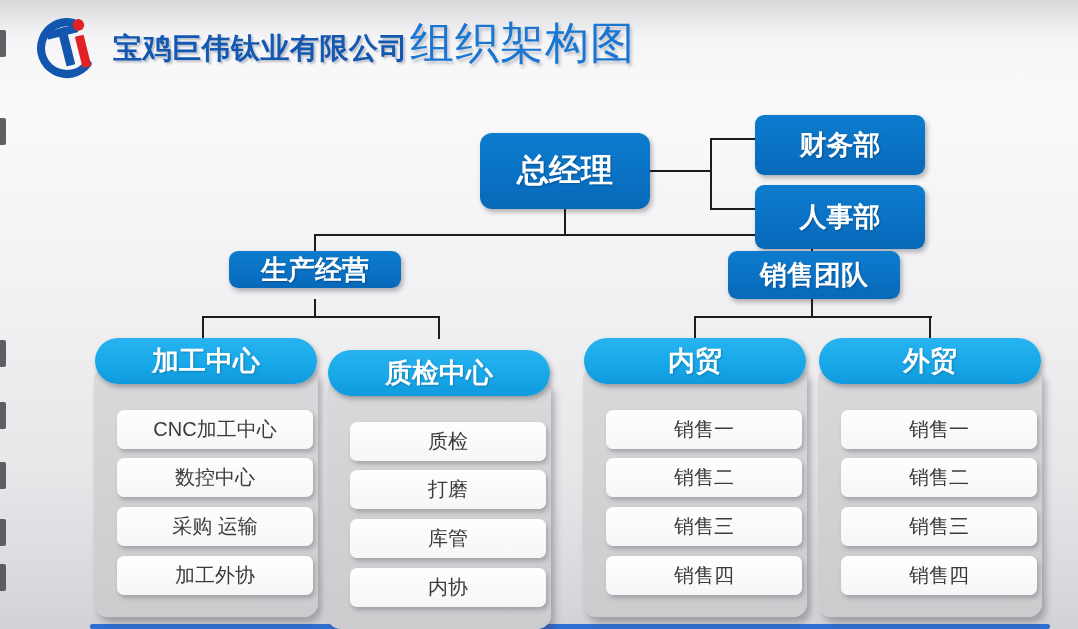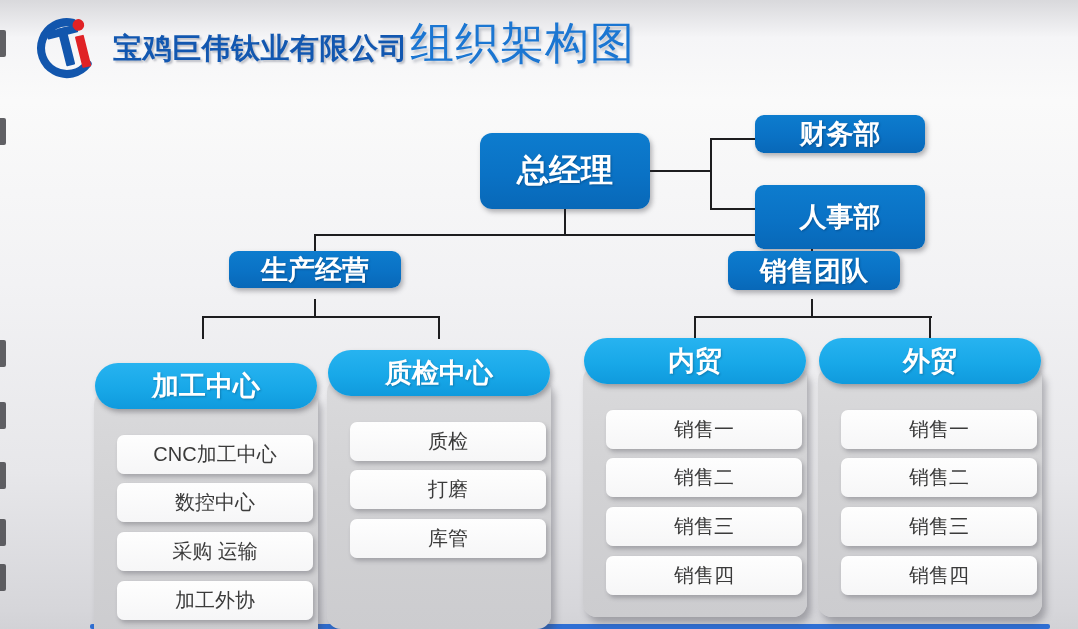--- a/index.html
+++ b/index.html
@@ -26,27 +26,27 @@
   .line{position:absolute;background:var(--connector,#1d1d1f);z-index:1;}
   
   .node{
     position:absolute;z-index:2;display:flex;align-items:center;justify-content:center;
     background:linear-gradient(180deg,#0d7cce 0%,var(--node-blue,#0a72c5) 55%,#0868b8 100%);
     color:#fff;font-weight:bold;border-radius:9px;
     box-shadow:2px 3px 5px rgba(40,40,50,.35);
     text-shadow:1px 1px 2px rgba(0,30,60,.35);white-space:nowrap;
   }
   .node-root{left:480px;top:133px;width:170px;height:76px;font-size:32px;border-radius:12px;}
-  .node-finance{left:755px;top:115px;width:170px;height:38px;font-size:27px;}
+  .node-finance{left:755px;top:115px;width:170px;height:60px;font-size:27px;}
   .node-hr{left:755px;top:185px;width:170px;height:64px;font-size:27px;}
   .node-production{left:229px;top:251px;width:172px;height:37px;font-size:27px;}
-  .node-sales{left:728px;top:251px;width:172px;height:39px;font-size:27px;}
+  .node-sales{left:728px;top:251px;width:172px;height:48px;font-size:27px;}
   
   .col{position:absolute;top:338px;width:222px;}
-  .col-1{left:95px;margin-top:25px;} .col-2{left:328px;margin-top:12px;} .col-3{left:584px;} .col-4{left:819px;}
+  .col-1{left:95px;} .col-2{left:328px;margin-top:12px;} .col-3{left:584px;} .col-4{left:819px;}
   .pill{
     position:relative;z-index:3;height:46px;border-radius:23px;
     display:flex;align-items:center;justify-content:center;
     background:linear-gradient(180deg,#27b3f0 0%,var(--pill-cyan,#18a8e8) 55%,#0f9add 100%);
     color:#fff;font-size:27px;font-weight:bold;
     box-shadow:2px 3px 5px rgba(40,40,50,.35);
     text-shadow:1px 1px 2px rgba(0,40,70,.3);white-space:nowrap;
   }
   .card{
     position:absolute;z-index:2;left:-1px;top:28px;width:224px;height:251px;border-radius:14px;
@@ -118,20 +118,21 @@
     <div class="row-item row-2">采购 运输</div>
     <div class="row-item row-3">加工外协</div>
   </div>
 
   <div class="col col-2">
     <div class="card"></div>
     <div class="pill">质检中心</div>
     <div class="row-item row-0">质检</div>
     <div class="row-item row-1">打磨</div>
     <div class="row-item row-2">库管</div>
+    <div class="row-item row-3">内协</div>
   </div>
 
   <div class="col col-3">
     <div class="card"></div>
     <div class="pill">内贸</div>
     <div class="row-item row-0">销售一</div>
     <div class="row-item row-1">销售二</div>
     <div class="row-item row-2">销售三</div>
     <div class="row-item row-3">销售四</div>
   </div>

